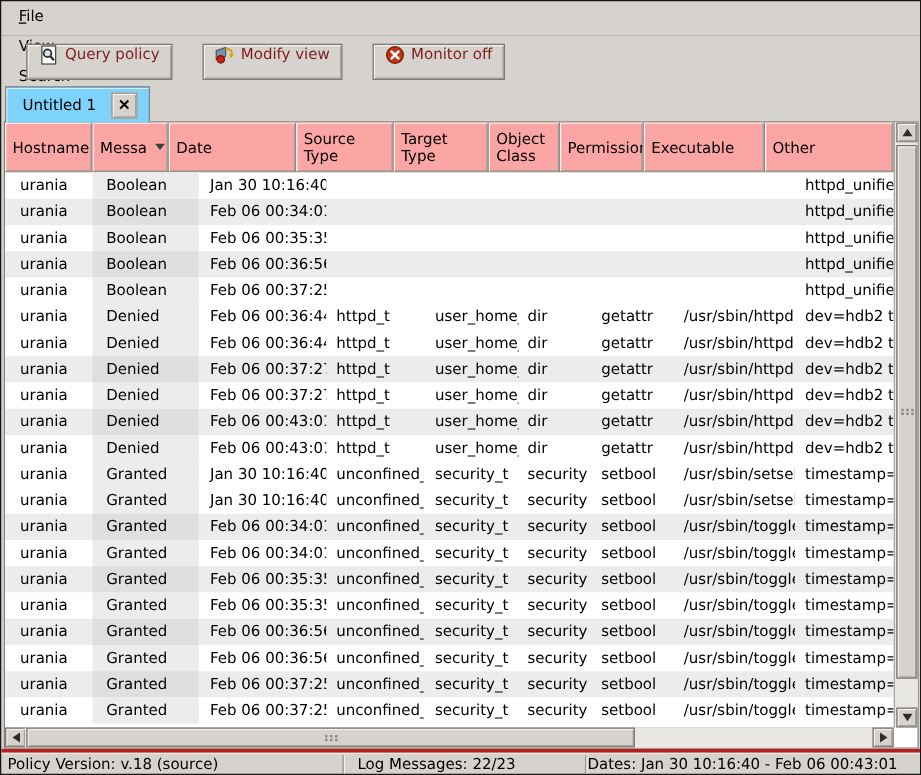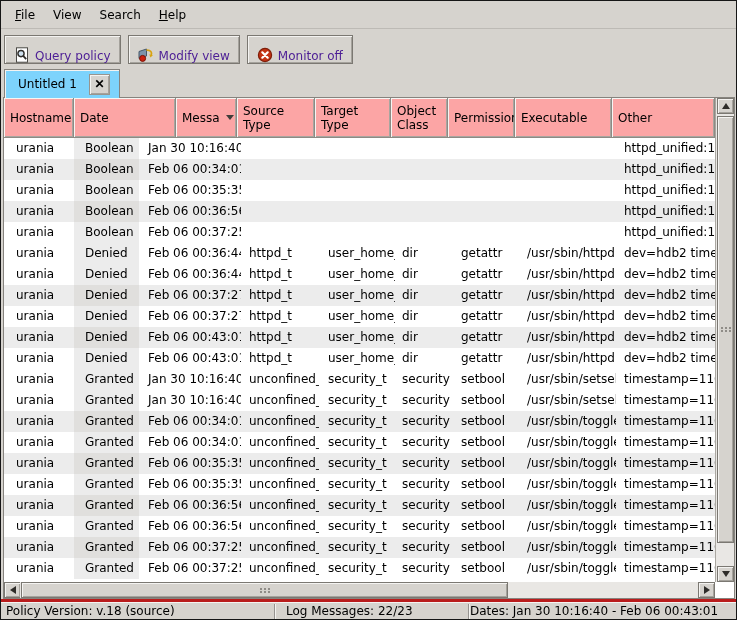--- a/index.html
+++ b/index.html
@@ -3,30 +3,30 @@
 <meta charset="utf-8">
 <style>
   html,body{margin:0;padding:0;background:#d6d3ce;}
   .window{
     position:relative;width:737px;height:620px;box-sizing:border-box;
     border:1px solid #161616;background:#d6d3ce;overflow:hidden;
     font-family:"DejaVu Sans","Liberation Sans",sans-serif;font-size:12px;color:#000;
     cursor:default;
   }
   
-  .menubar{position:absolute;left:0;top:0;width:100%;height:28px;display:flex;align-items:center;
-    padding-left:5px;box-sizing:border-box;border-bottom:1px solid #bdbab5;}
+  .menubar{position:absolute;left:0;top:0;width:100%;height:28px;display:flex;align-items:flex-start;
+    padding-left:5px;box-sizing:border-box;border-bottom:1px solid #bdbab5;flex-direction:column;}
   .menu-item{padding:5px 5px;margin:0 4px;}
   .menu-item u{text-decoration:underline;}
   
   .toolbar{position:absolute;left:0;top:29px;width:100%;height:38px;display:flex;align-items:center;
     gap:7px;padding-left:3px;box-sizing:border-box;}
-  .tbtn{display:inline-flex;align-items:flex-end;gap:5px;height:29px;padding:0 9px;background:#d6d3ce;
+  .tbtn{display:inline-flex;align-items:flex-start;gap:5px;height:29px;padding:0 9px;background:#d6d3ce;
     border:1px solid #7b7872;box-shadow:inset 1px 1px 0 #f4f3f1, inset -1px -1px 0 #a5a29c;
-    font:inherit;color:#4c1d95;}
+    font:inherit;color:#7f1d1d;margin-left:17px;}
   .tbtn .icon{width:16px;height:16px;display:inline-flex;}
   
   .tabstrip{position:absolute;left:0;top:68px;width:100%;height:29px;}
   .tab{position:absolute;left:3px;top:0;height:29px;display:flex;align-items:center;gap:12px;
     padding:0 9px 0 13px;background:#7dd3fc;border:1px solid #86837e;border-bottom:none;
     box-shadow:inset 1px 1px 0 #f4f3f1;z-index:3;box-sizing:border-box;}
   .tab-close{width:21px;height:21px;display:flex;align-items:center;justify-content:center;
     background:#d6d3ce;border:1px solid #98958e;box-shadow:inset 1px 1px 0 #f4f3f1, inset -1px -1px 0 #a5a29c;
     font-weight:bold;font-size:12px;line-height:1;padding:0;}
   
@@ -39,21 +39,21 @@
   .hlabel{white-space:pre-line;line-height:14px;}
   .w0{width:70px}.w1{width:61px}.w2{width:102px}.w3{width:78px}.w4{width:76px}
   .w5{width:57px}.w6{width:67px}.w7{width:97px}.w8{flex:1}
   .sort-arrow{margin-left:6px;width:0;height:0;border-left:4px solid transparent;
     border-right:4px solid transparent;border-top:5px solid #3f3d39;}
   .table-body{position:absolute;left:0;top:40px;width:711px;height:444px;background:#fff;overflow:hidden;}
   .row{display:flex;height:21px;line-height:21px;background:#fff;}
   .row.shaded{background:#ececec;}
   .cell{box-sizing:border-box;overflow:hidden;white-space:nowrap;padding-left:8px;}
   .cell.c0{width:70px;padding-left:12px;}
-  .cell.c1{width:65px;padding-left:11px;background:#ececec;}
+  .cell.c1{width:85px;padding-left:11px;background:#ececec;}
   .row.shaded .cell.c1{background:#e0dfdd;}
   .cell.c2{width:102px;padding-left:9px;}
   .cell.c3{width:78px;}
   .cell.c4{width:76px;padding-left:9px;}
   .cell.c5{width:57px;padding-left:7px;}
   .cell.c6{width:67px;padding-left:9px;}
   .cell.c7{width:97px;}
   .cell.c8{flex:1;}
   
   .sb-btn{position:absolute;width:17px;height:16px;background:#d6d3ce;border:1px solid #7b7872;
@@ -147,26 +147,26 @@
         </button>
     </div>
   </div>
 
   <div class="table-frame">
 
     <div class="header-row">
       <div class="hcell w0">
           <span class="hlabel">Hostname</span>
         </div>
-      <div class="hcell w2">
-          <span class="hlabel">Date</span>
-        </div>
       <div class="hcell w1">
           <span class="hlabel">Messa</span>
           <span class="sort-arrow"></span>
+        </div>
+      <div class="hcell w2">
+          <span class="hlabel">Date</span>
         </div>
       <div class="hcell w3">
           <span class="hlabel">Source
 Type</span>
         </div>
       <div class="hcell w4">
           <span class="hlabel">Target
 Type</span>
         </div>
       <div class="hcell w5">

